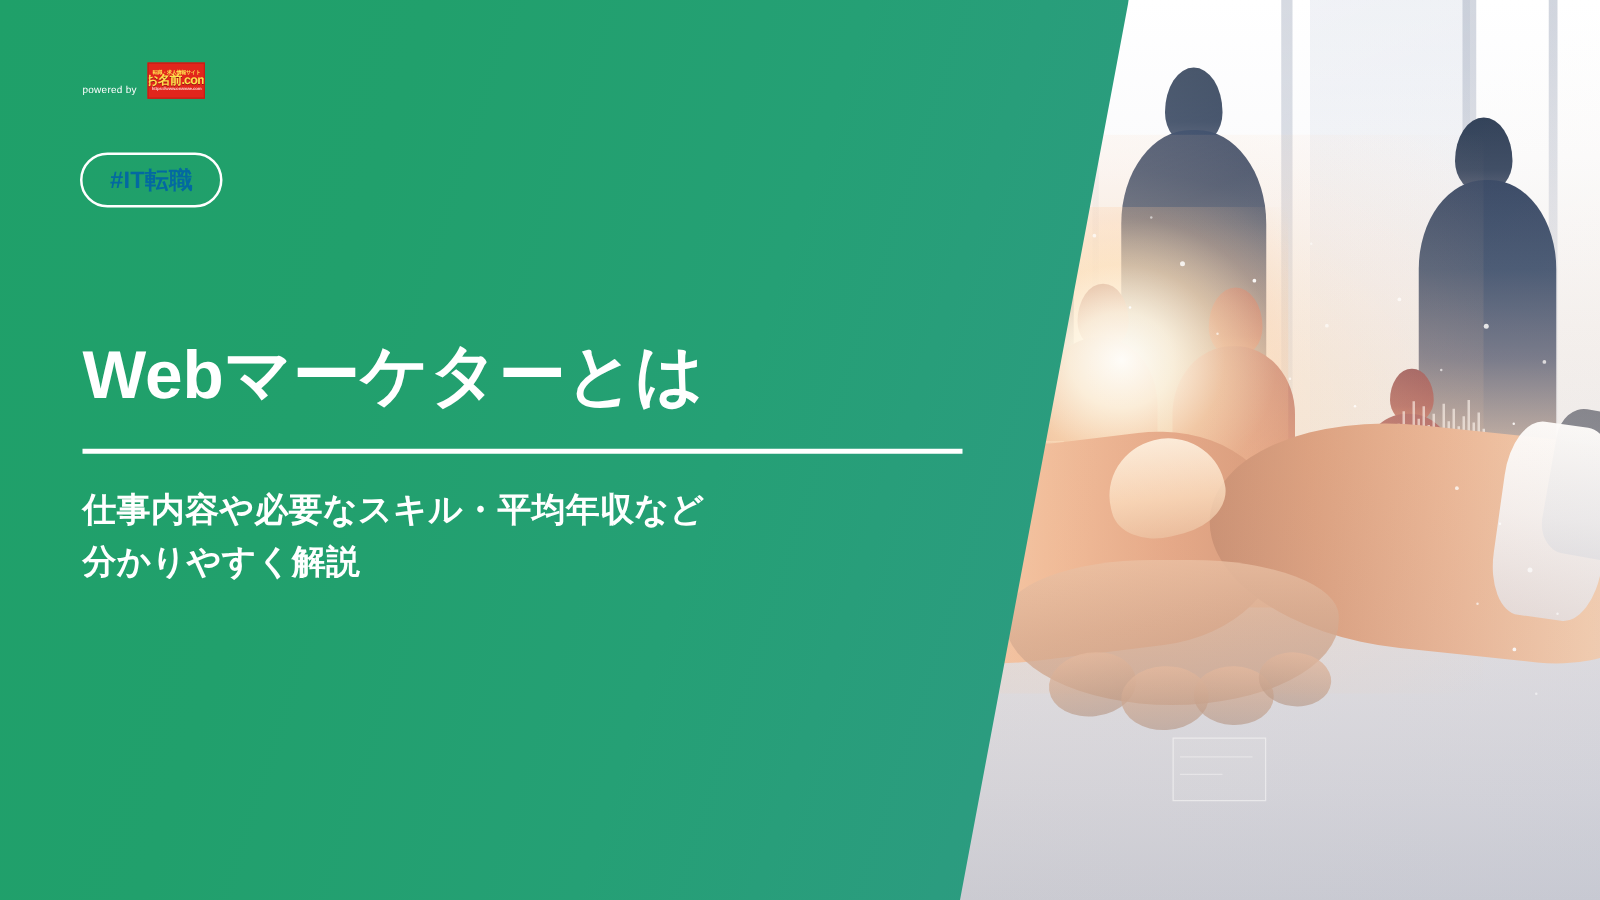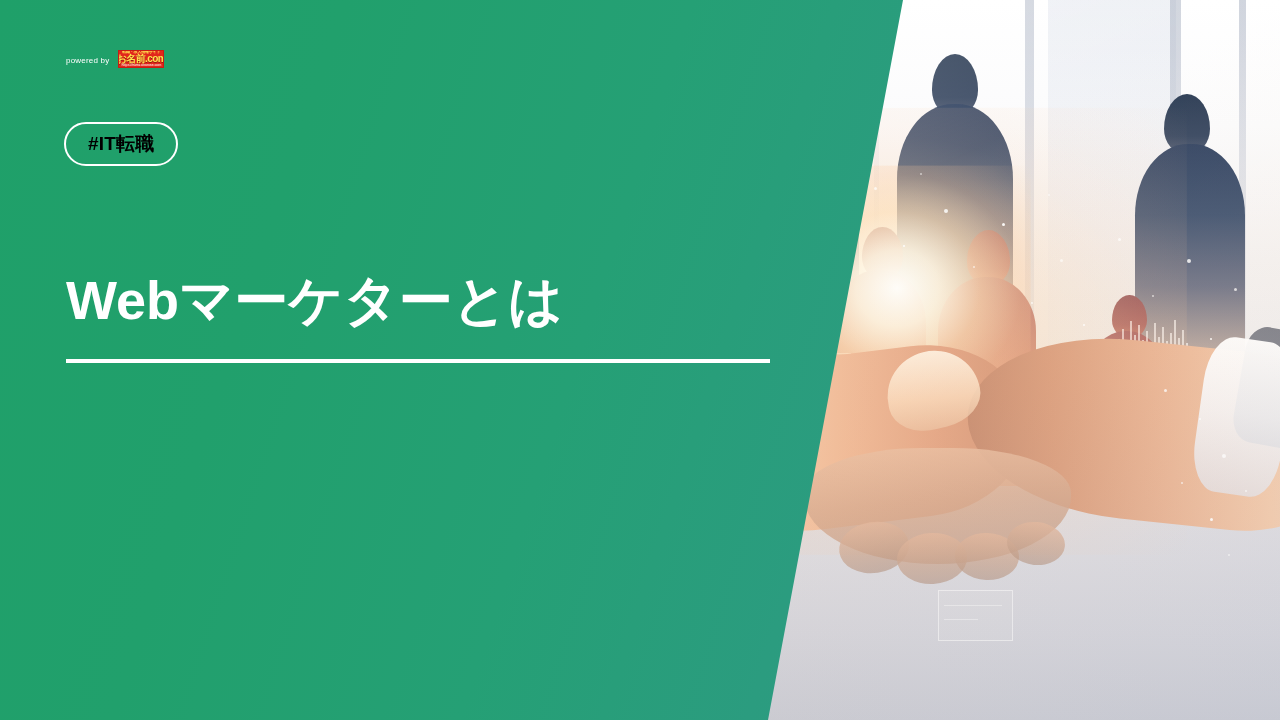--- a/index.html
+++ b/index.html
@@ -274,21 +274,21 @@
     color:#ffffff;
     font-size:8px;
     font-weight:normal;
     letter-spacing:.2px;
     line-height:1;
     padding-bottom:3px;
     white-space:nowrap;
   }
   .logo-badge {
     position:relative;
-    width:46px; height:18px;
+    width:46px; height:29px;
     background:#e2261c;
     border:1px solid #c71d14;
     overflow:hidden;
     display:flex;
     flex-direction:column;
     justify-content:center;
     align-items:center;
     line-height:1;
   }
   .badge-top {
@@ -316,21 +316,21 @@
   #tags {
     position:absolute;
     left:64px; top:122px;
     display:flex;
     gap:15px;
   }
   .tag {
     height:44px;
     border:2.5px solid #ffffff;
     border-radius:22px;
-    color:#000000;
+    color:#0369a1;
     font-size:19px;
     font-weight:bold;
     letter-spacing:.2px;
     display:flex;
     align-items:center;
     justify-content:center;
     padding:0 22px;
     white-space:nowrap;
   }
 
@@ -493,15 +493,19 @@
     </div>
   </div>
 
   <div id="tags">
     <div class="tag">#IT転職</div>
   </div>
 
   <div id="headline">
     <div id="title">Webマーケターとは</div>
     <div id="divider"></div>
+    <div id="subtitle">
+      <div>仕事内容や必要なスキル・平均年収など</div>
+      <div>分かりやすく解説</div>
+    </div>
   </div>
 
 </div>
 
 </body></html>

